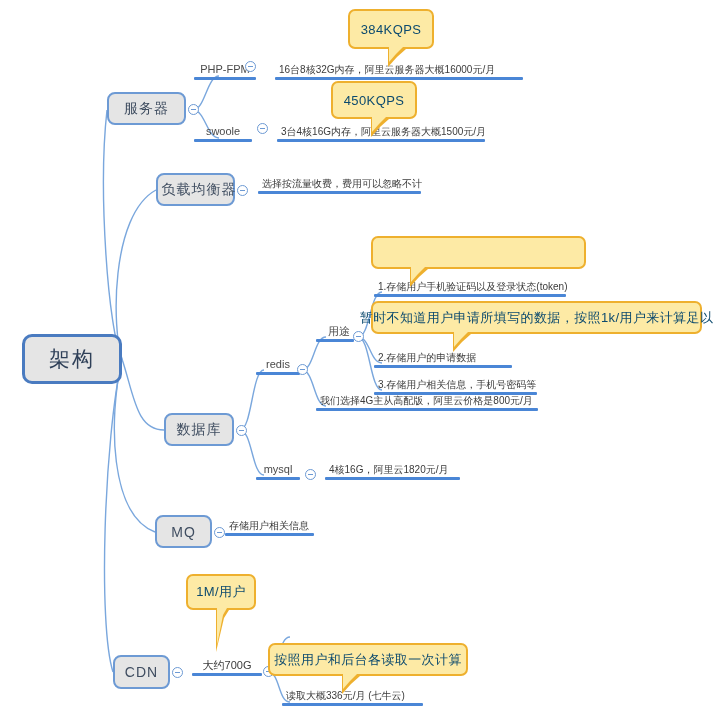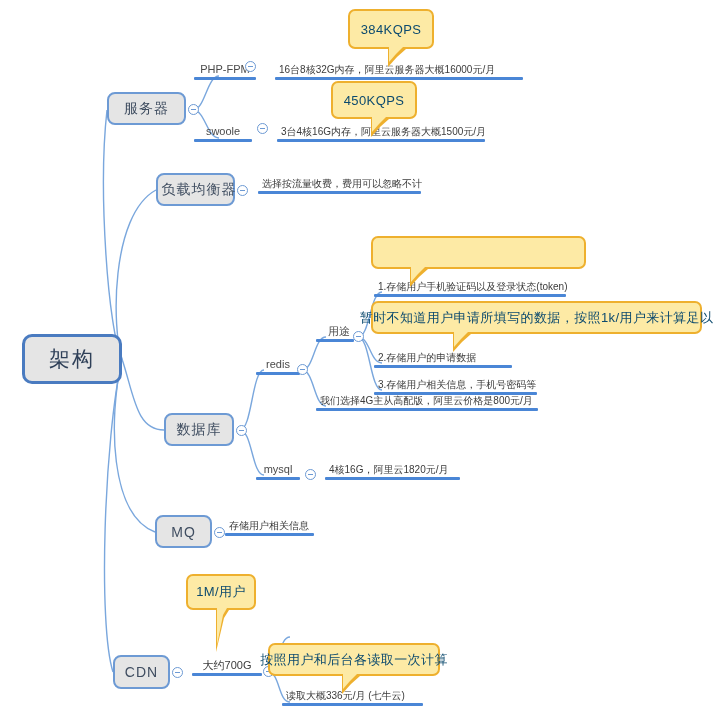--- a/index.html
+++ b/index.html
@@ -284,19 +284,19 @@
     <span class="tail" style="left:28px; top:34px; border-left:8px solid #eeb02e; border-top:8px solid #eeb02e; border-right:5px solid transparent; border-bottom:34px solid transparent;"></span>
     <span class="tail" style="left:29px; top:32px; border-left:6px solid #fdeaa5; border-top:7px solid #fdeaa5; border-right:4px solid transparent; border-bottom:30px solid transparent;"></span>
   </div>
   <div class="toggle" style="left:263px; top:666px;"></div>
 
 
   <div class="leaf leaf-sm" style="left:282px; top:684px; width:141px; height:22px;">
     <span class="leaf-text">读取大概336元/月 (七牛云)</span>
     <span class="leaf-rule" style="width:141px;"></span>
   </div>
-  <div class="callout" style="left:268px; top:643px; width:172px; height:33px;">
+  <div class="callout" style="left:268px; top:643px; width:200px; height:33px;">
     <span>按照用户和后台各读取一次计算</span>
     <span class="tail" style="left:72px; top:31px; border-left:9px solid #eeb02e; border-top:8px solid #eeb02e; border-right:9px solid transparent; border-bottom:10px solid transparent;"></span>
     <span class="tail" style="left:73px; top:29px; border-left:7px solid #fdeaa5; border-top:7px solid #fdeaa5; border-right:7px solid transparent; border-bottom:8px solid transparent;"></span>
   </div>
 
 </div>
 
 </body></html>

